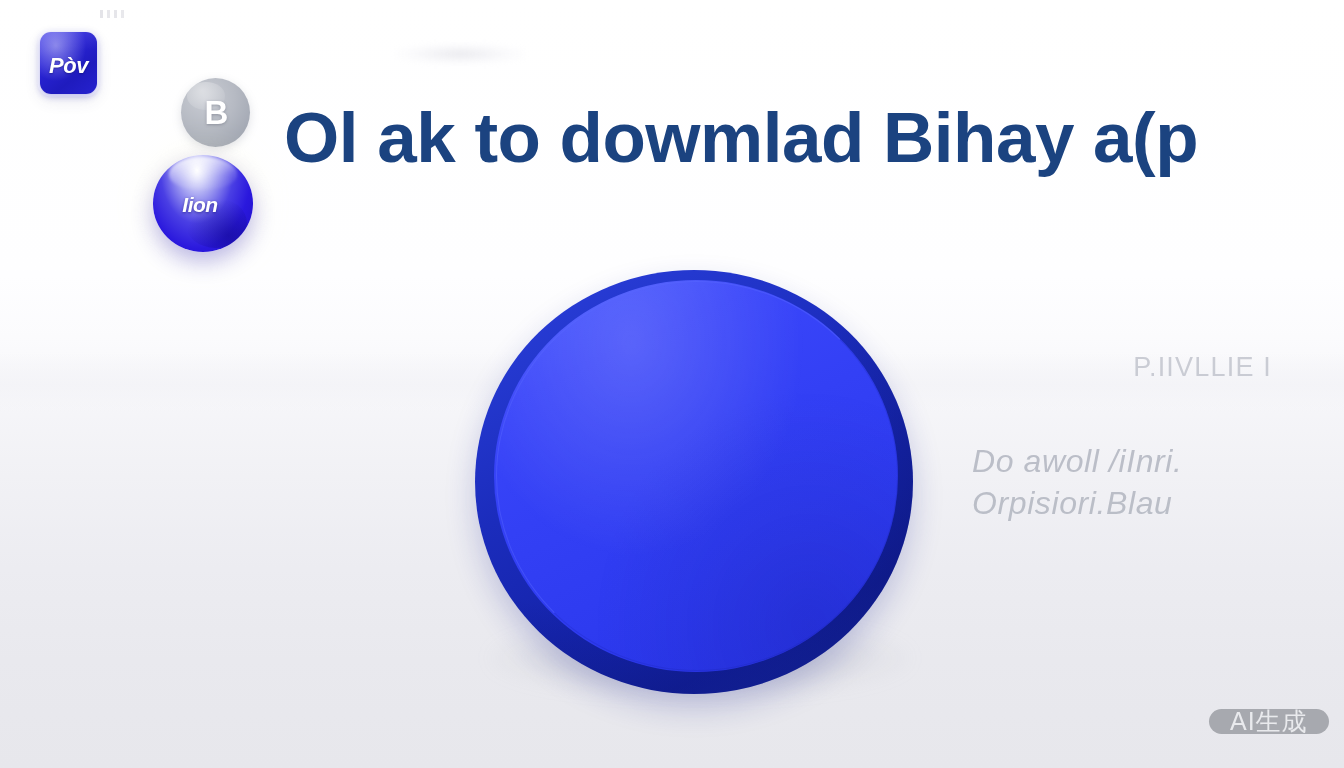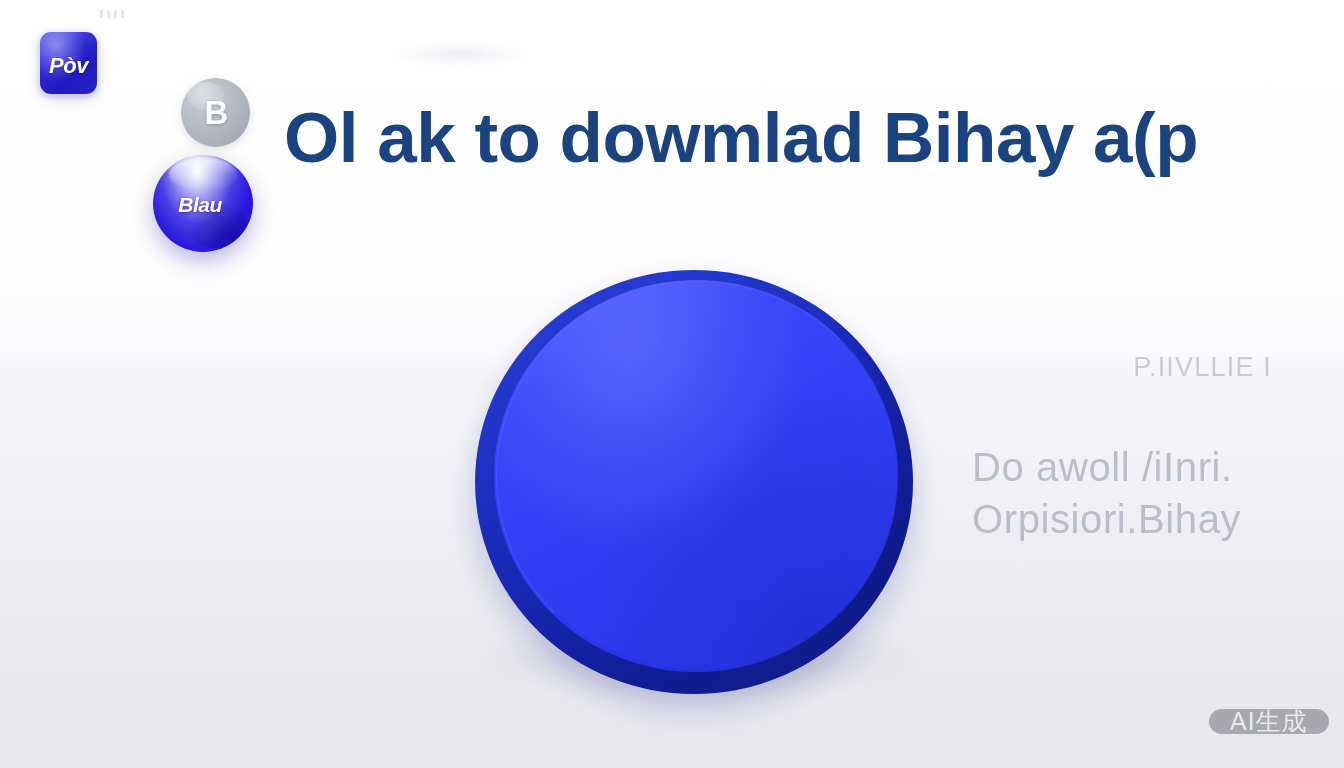--- a/index.html
+++ b/index.html
@@ -328,26 +328,27 @@
     white-space: nowrap;
     opacity: 0.72;
     filter: blur(0.35px);
     text-align: right;
   }
   .faint-para {
     margin-top: 58px;
   }
   .faint-line {
     color: #aeb2bd;
-    font-size: 40px;
+    font-size: 32px;
     line-height: 1.30;
     letter-spacing: 0.6px;
     white-space: nowrap;
     opacity: 0.80;
     filter: blur(0.3px);
+    font-style: italic;
   }
 
   
   .ai-watermark {
     position: absolute;
     left: 1209px;
     top: 709px;
     padding: 0 21px;
     border-radius: 24px;
     background: rgba(156,158,164,0.86);
@@ -369,37 +370,37 @@
   <div class="app-badge">
     <span class="app-badge-text">Pòv</span>
   </div>
   <div class="badge-specks"></div>
 
   <div class="b-chip">
     <span class="b-chip-text">B</span>
   </div>
 
   <div class="blau-sphere">
-    <span class="blau-text">Blau</span>
+    <span class="blau-text">Iion</span>
   </div>
 
   <div class="headline">Ol ak to dowmlad Bihay a(p</div>
 
   <div class="disc-wrap">
     <div class="disc-shadow"></div>
     <div class="disc-rim"></div>
     <div class="disc-rim-dark"></div>
     <div class="disc-face"></div>
     <div class="disc-face-gloss"></div>
     <div class="disc-face-edge"></div>
   </div>
 
   <div class="faint-block">
     <div class="faint-label">P.IIVLLIE  I</div>
     <div class="faint-para">
       <div class="faint-line">Do awoll /iInri.</div>
-      <div class="faint-line">Orpisiori.Bihay</div>
+      <div class="faint-line">Orpisiori.Blau</div>
     </div>
   </div>
 
   <div class="ai-watermark">AI生成</div>
 
 </div>
 
 </body></html>

